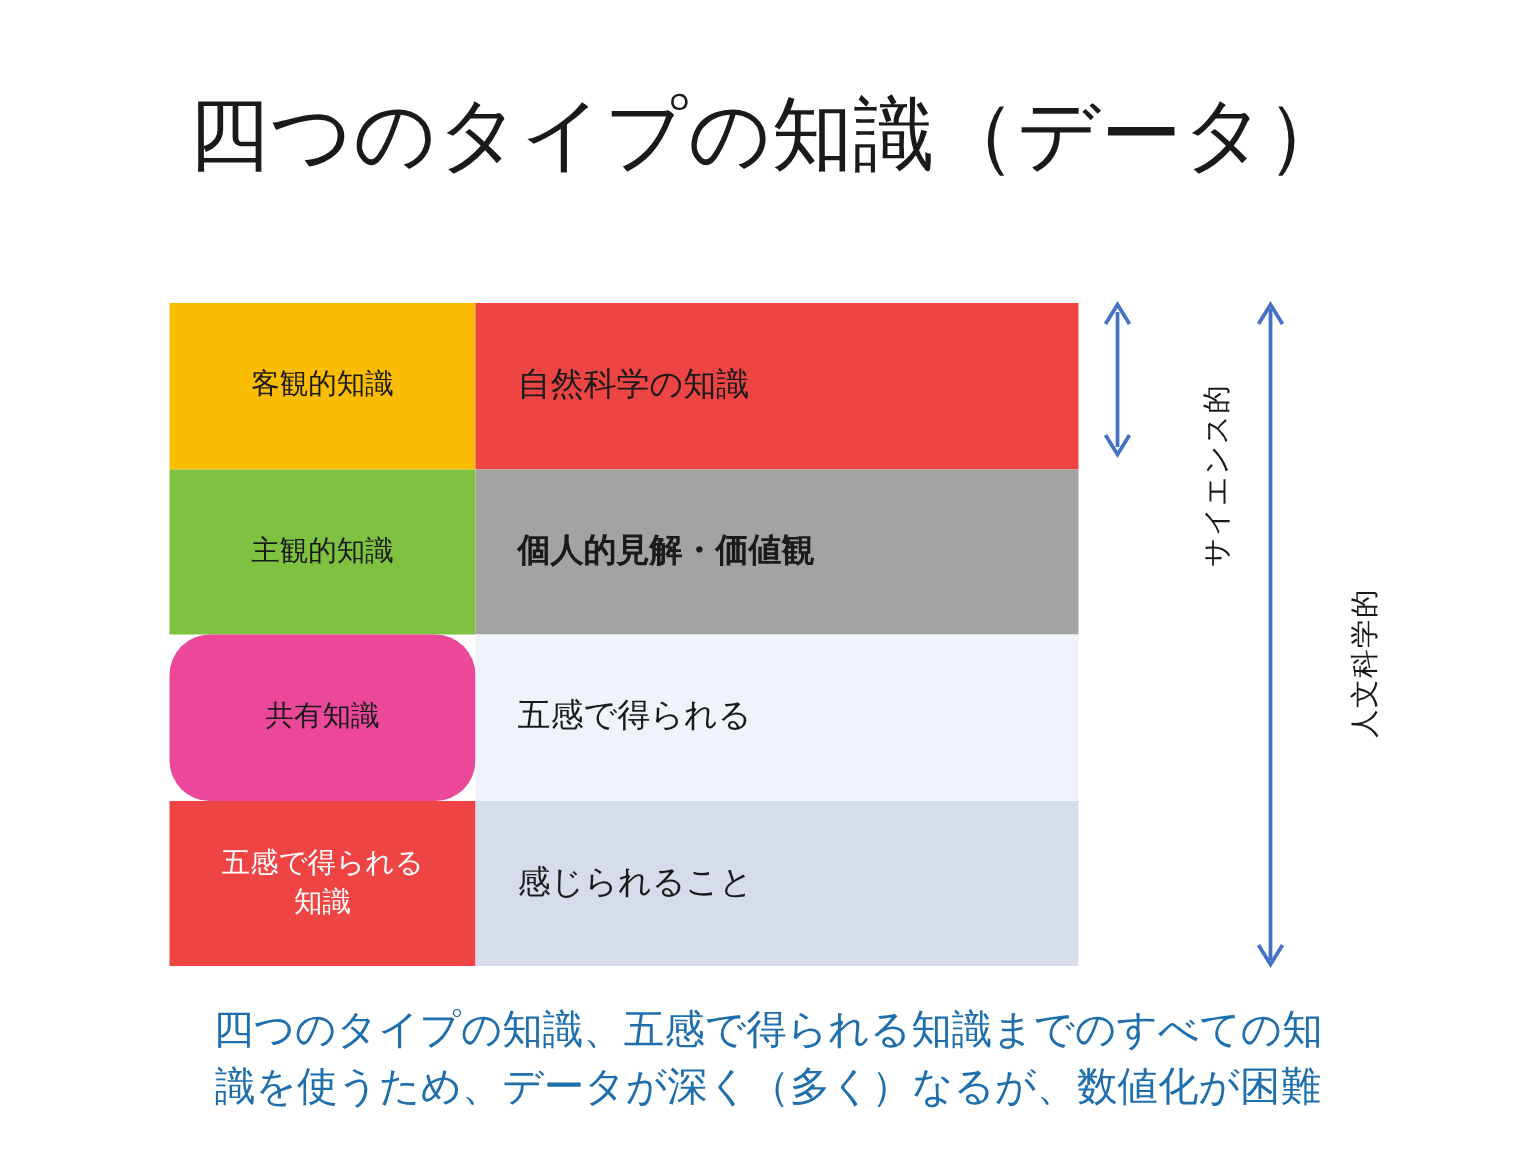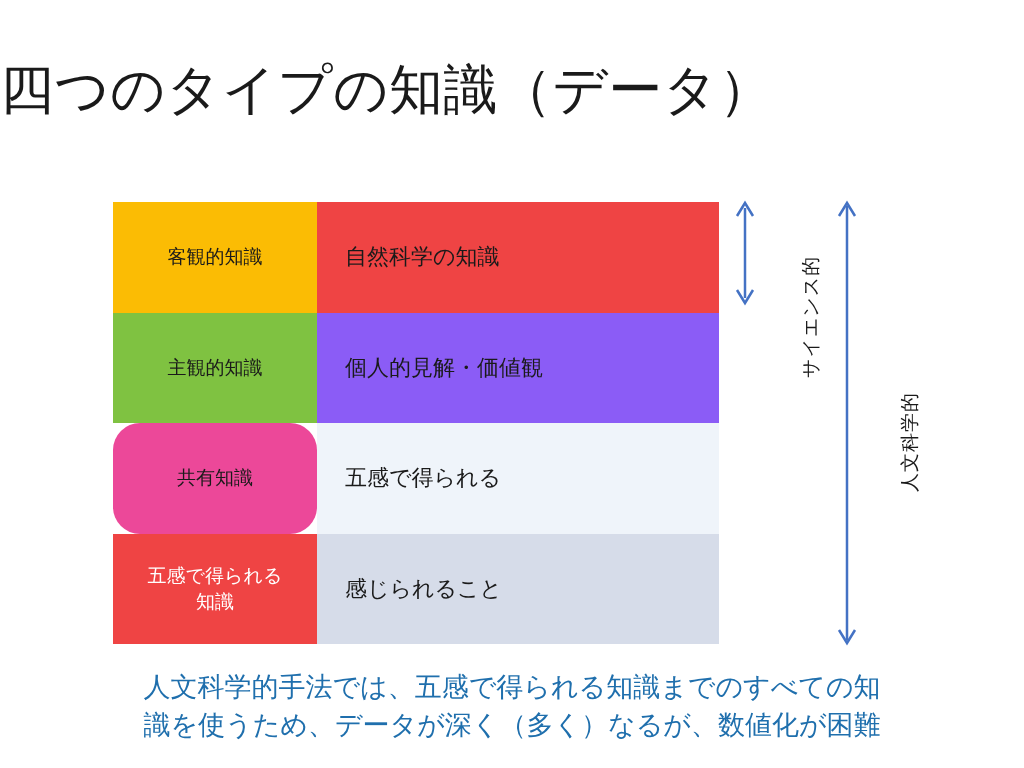--- a/index.html
+++ b/index.html
@@ -15,20 +15,21 @@
     font-family: "DejaVu Sans", "Liberation Sans", sans-serif;
     color: #1a1a1a;
   }
 
   
   .slide-title {
     position: absolute;
     left: 0;
     top: 58px;
     width: 1024px;
+    text-align: center;
     font-size: 54px;
     line-height: 1.18;
     font-weight: 400;
     letter-spacing: 0.5px;
     color: #1a1a1a;
     white-space: nowrap;
   }
 
   
   .matrix {
@@ -60,21 +61,21 @@
     padding-left: 28px !important;
     font-size: 22px;
     line-height: 1.35;
     color: #1a1a1a;
   }
 
   
   .row-objective  .cat-cell { background: #fbbc04; margin-top: 23px; }
   .row-objective  .desc-cell{ background: #ef4444; }
   .row-subjective .cat-cell { background: #7fc241; }
-  .row-subjective .desc-cell{ background: #8b5cf6; }
+  .row-subjective .desc-cell{ background: #a3a3a3; font-weight: bold; }
   .row-shared     .cat-cell { background: #ec4899; border-radius: 27px; }
   .row-shared     .desc-cell{ background: #eff4fa; }
   .row-senses     .cat-cell { background: #ef4444; color:#ffffff; }
   .row-senses     .desc-cell{ background: #d6dce9; }
 
   .vlabel {
     position: absolute;
     transform-origin: 0 0;
     transform: rotate(-90deg);
     white-space: nowrap;
@@ -141,15 +142,15 @@
 <div class="vlabel" id="science-label">サイエンス的</div>
 
 <svg id="humanities-arrow" class="arrow-svg" width="30" height="450">
   <line x1="15" y1="8" x2="15" y2="442" stroke="#4472c4" stroke-width="2.5"></line>
   <polyline points="7,18 15,5 23,18" fill="none" stroke="#4472c4" stroke-width="2.5"></polyline>
   <polyline points="7,432 15,445 23,432" fill="none" stroke="#4472c4" stroke-width="2.5"></polyline>
 </svg>
 <div class="vlabel" id="humanities-label">人文科学的</div>
 
 <div class="caption">
-  <span class="line">人文科学的手法では、五感で得られる知識までのすべての知</span>
+  <span class="line">四つのタイプの知識、五感で得られる知識までのすべての知</span>
   <span class="line">識を使うため、データが深く（多く）なるが、数値化が困難</span>
 </div>
 
 </body></html>

